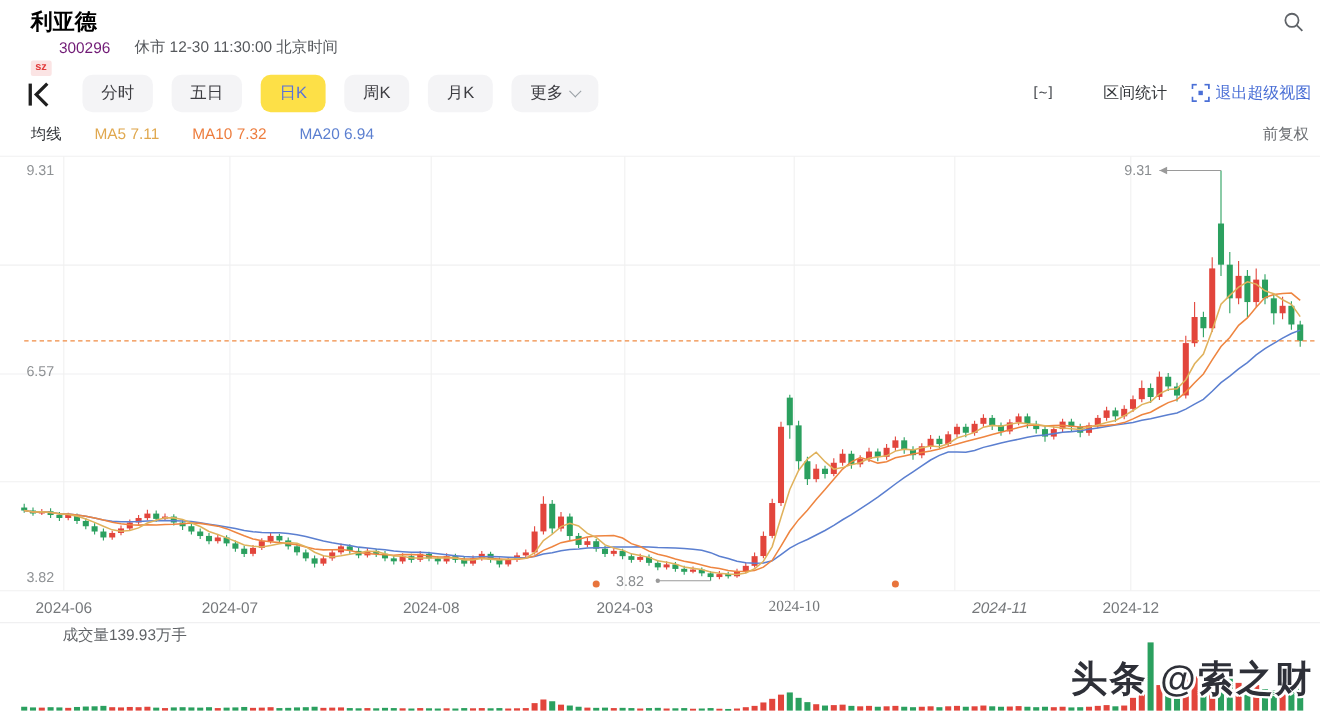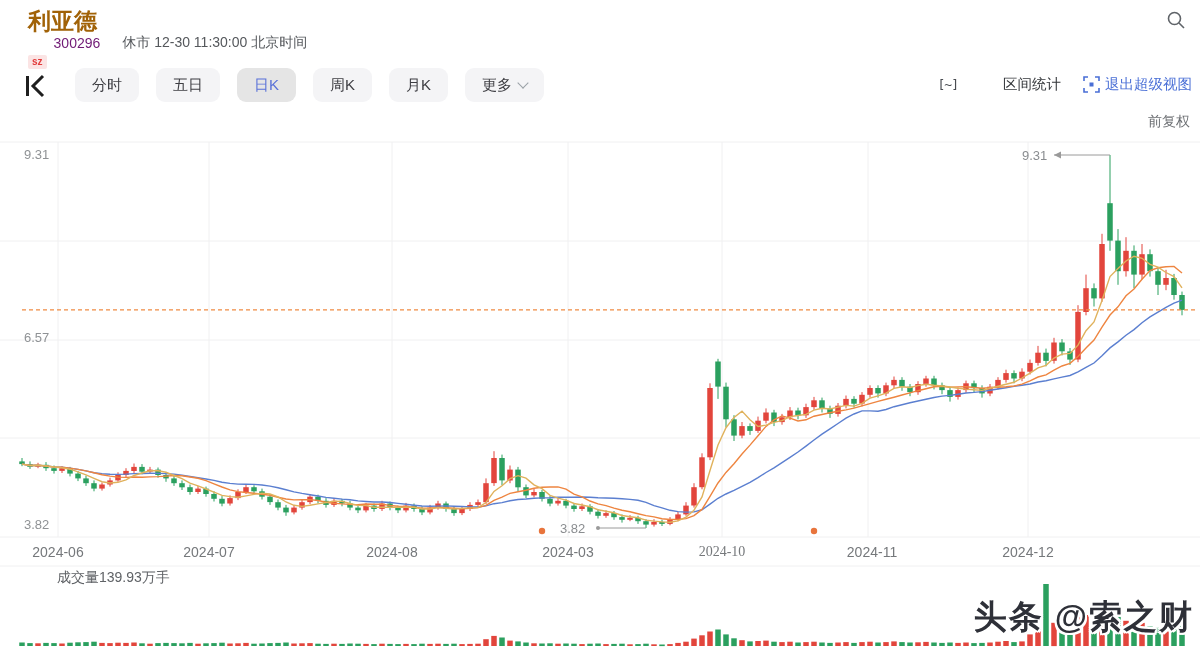--- a/index.html
+++ b/index.html
@@ -1,34 +1,34 @@
 <!DOCTYPE html>
 <html><head>
 <meta charset="utf-8">
 <style>
   html,body{margin:0;padding:0;background:#fff;}
   #app{position:relative;width:1200px;height:651px;background:#fff;overflow:hidden;
        font-family:"Liberation Sans","DejaVu Sans",sans-serif;}
   
-  .stock-name{position:absolute;left:28px;top:6px;font-size:23px;font-weight:bold;color:#a16207;}
+  .stock-name{position:absolute;left:28px;top:6px;font-size:20px;font-weight:bold;color:#000000;}
   .price-line{position:absolute;left:118px;top:8px;font-size:17px;color:#3ea583;}
   .price-line span{margin-right:10px;}
   .sub-line{position:absolute;left:28px;top:35px;height:16px;display:flex;align-items:center;}
   .badge{display:inline-block;background:#fbe4e4;color:#e23b3b;font-size:10px;font-weight:bold;
          padding:1px 4px;border-radius:2px;line-height:12px;margin-top:38px;}
   .code{margin-left:7px;font-size:14px;color:#701a75;}
   .status{margin-left:22px;font-size:14px;color:#55585c;}
   .search{position:absolute;left:1164px;top:8px;width:24px;height:24px;cursor:pointer;}
   
   .toolbar{position:absolute;left:0;top:68px;width:1200px;height:36px;}
   .klogo{position:absolute;left:24px;top:6px;width:26px;height:24px;}
   .tabs{position:absolute;left:75px;top:0;display:flex;gap:17px;}
   .pill{height:34px;line-height:34px;padding:0 17px;background:#f4f4f6;border-radius:9px;
         font-size:15px;color:#3d3d42;cursor:pointer;display:flex;align-items:center;}
-  .pill.active{background:#e5e5e5;color:#5a72d8;}
+  .pill.active{background:#fde047;color:#5a72d8;}
   .chev{width:7px;height:7px;border-right:1.5px solid #9aa0a6;border-bottom:1.5px solid #9aa0a6;
         transform:rotate(45deg);margin-left:7px;margin-top:-4px;}
   .right-tools{position:absolute;right:8px;top:7px;display:flex;align-items:center;font-size:14.5px;}
   .range-icon{color:#4a4d52;font-size:13px;letter-spacing:-1px;margin-right:5px;font-family:"DejaVu Sans Mono",monospace;}
   .range-label{color:#33363a;margin-right:22px;cursor:pointer;padding-left:40px;}
   .exit-group{display:flex;align-items:center;color:#4a6fd6;cursor:pointer;}
   .exit-group svg{margin-right:5px;}
   
   .ma-bar{position:absolute;left:28px;top:113px;font-size:14px;color:#33363a;}
   .ma-bar span{margin-right:26px;}
@@ -563,31 +563,37 @@
           <path d="M12 1 H16 V5" fill="none" stroke="#4a6fd6" stroke-width="1.6"></path>
           <path d="M16 12 V16 H12" fill="none" stroke="#4a6fd6" stroke-width="1.6"></path>
           <path d="M5 16 H1 V12" fill="none" stroke="#4a6fd6" stroke-width="1.6"></path>
           <rect x="6.5" y="6.5" width="4" height="4" fill="#4a6fd6"></rect>
         </svg>
         <span>退出超级视图</span>
       </span>
     </div>
   </div>
 
+  <div class="ma-bar overlay">
+    <span style="color:#33363a;">均线</span>
+    <span class="ma5">MA5 7.11</span>
+    <span class="ma10">MA10 7.32</span>
+    <span class="ma20">MA20 6.94</span>
+  </div>
   <div class="adjust overlay">前复权</div>
 
   <div class="ytick overlay" style="top:147px">9.31</div>
   <div class="ytick overlay" style="top:330px">6.57</div>
   <div class="ytick overlay" style="top:517px">3.82</div>
   <div id="x-axis-labels">
       <span class="month-label" style="left: 18px;">2024-06</span>
       <span class="month-label" style="left: 169px;">2024-07</span>
       <span class="month-label" style="left: 352px;">2024-08</span>
       <span class="month-label" style="left: 528px;">2024-03</span>
       <span class="month-label" style="left: 682px; font-family: Liberation Serif, serif;">2024-10</span>
-      <span class="month-label" style="left: 832px;">2024-11</span>
+      <span class="month-label" style="left: 869px; font-style: italic;">2024-11</span>
       <span class="month-label" style="left: 988px;">2024-12</span>
     </div>
 
   <div class="vol-label overlay">成交量139.93万手</div>
   <div class="watermark overlay">头条 @索之财</div>
 
 </div>
 
 </body></html>

